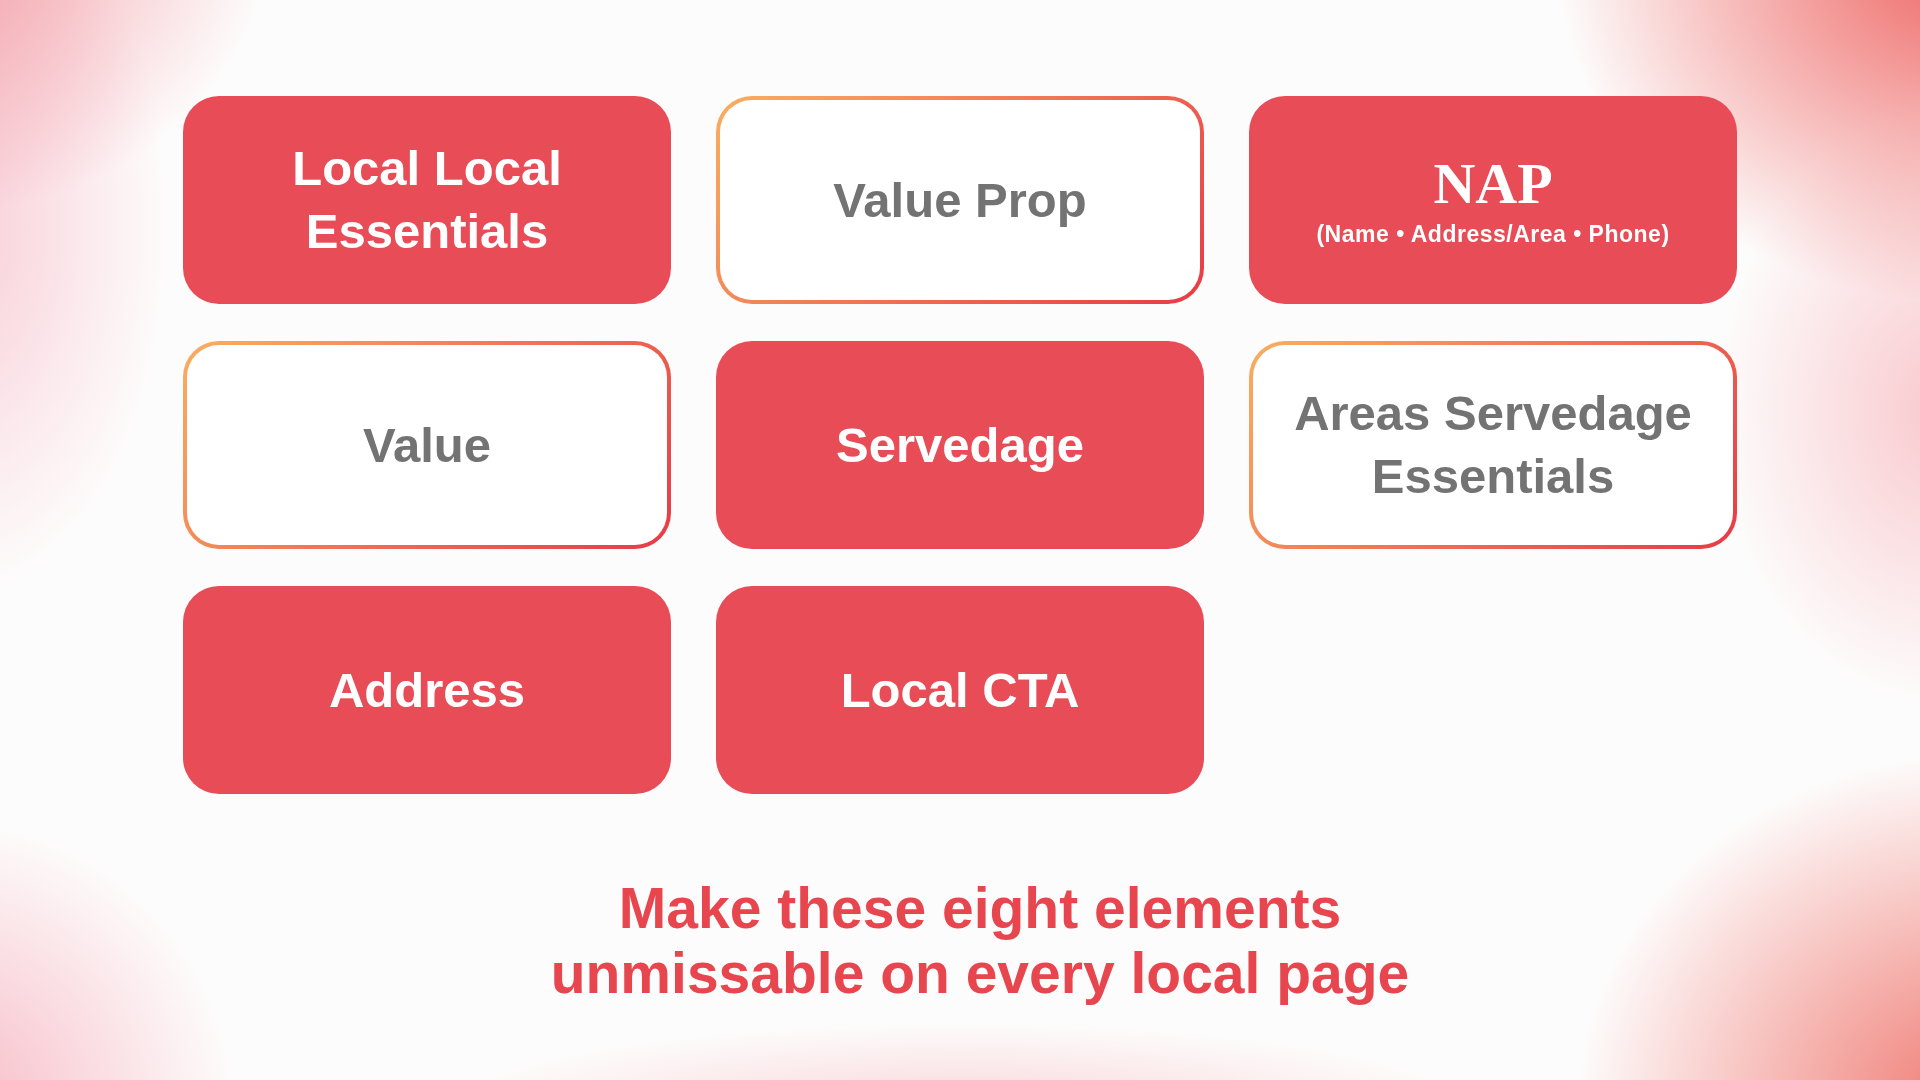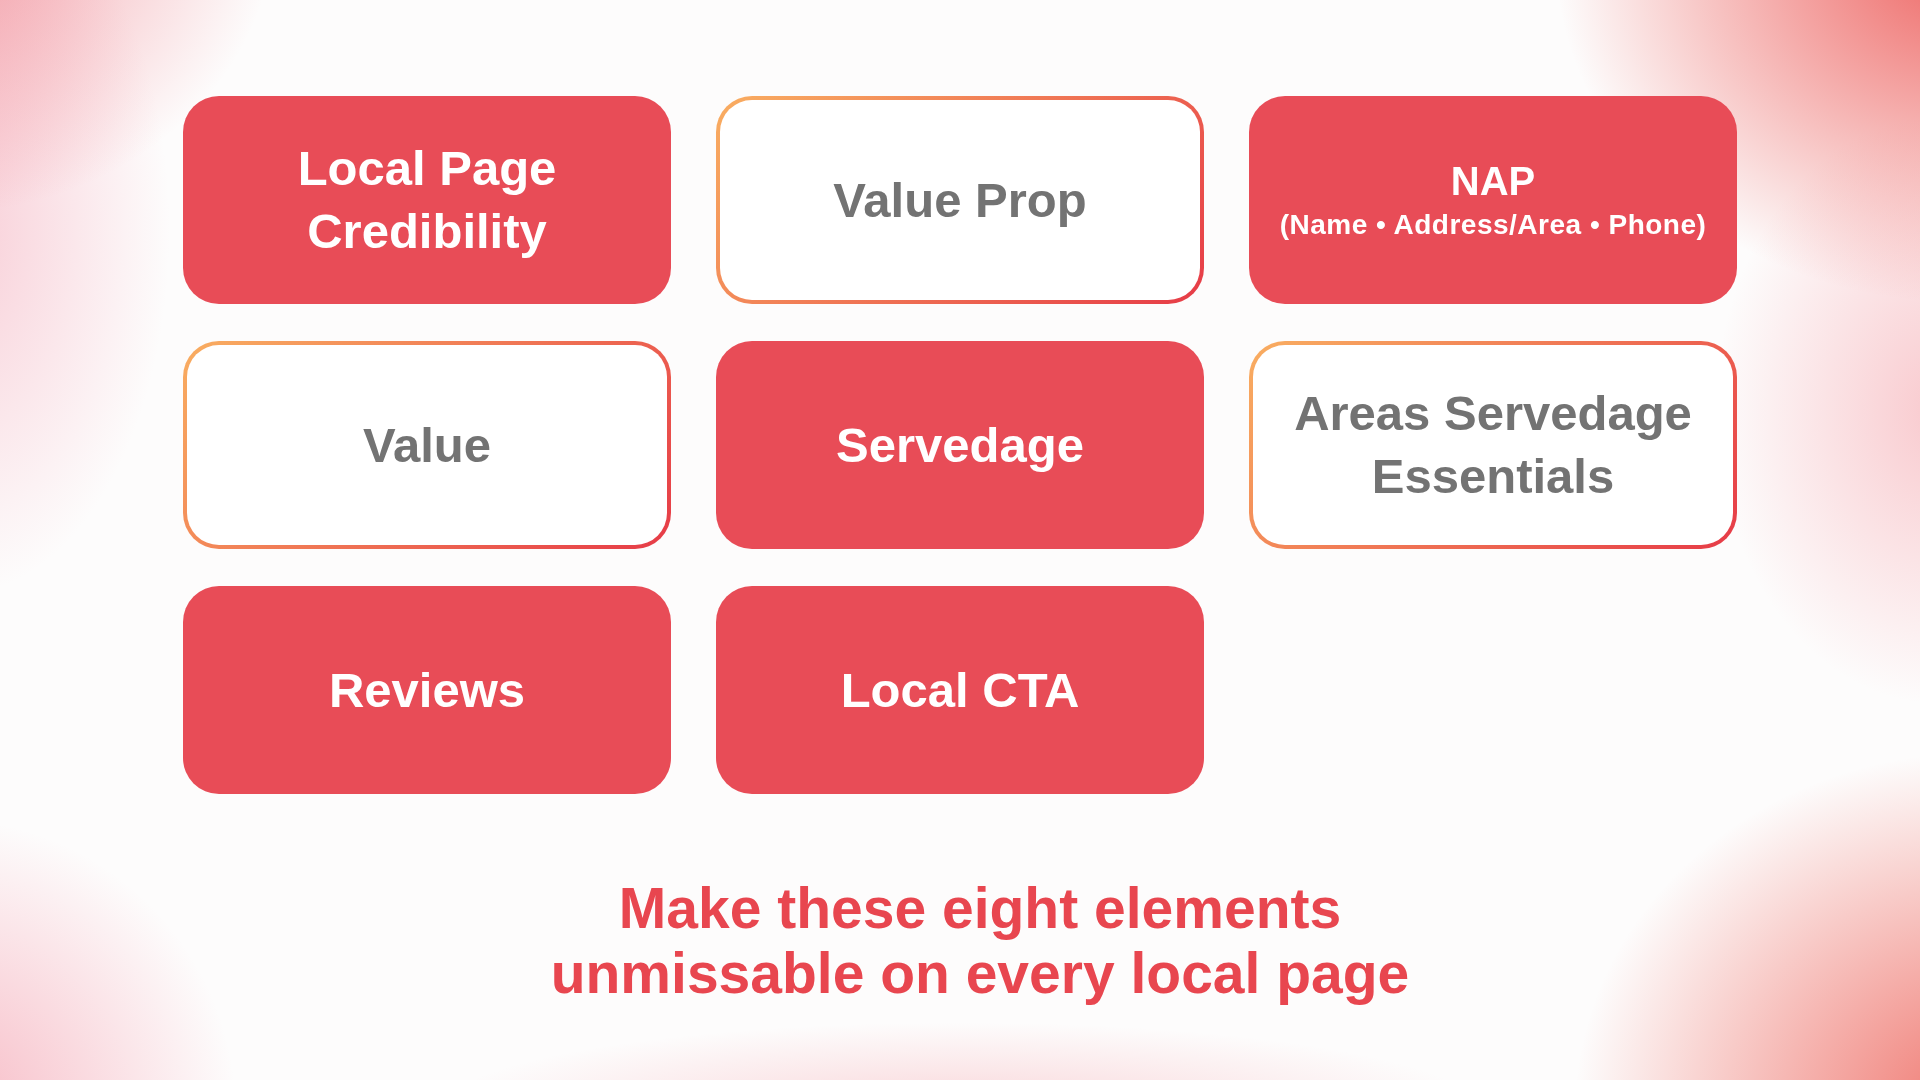--- a/index.html
+++ b/index.html
@@ -55,26 +55,27 @@
     justify-content: center;
     color: #737373;
   }
   .label {
     font-size: 49px;
     font-weight: bold;
     line-height: 1.28;
     padding: 0 34px;
   }
   .nap-title {
-    font-size: 40px;
+    font-size: 58px;
     font-weight: bold;
     line-height: 1.1;
+    font-family: Liberation Serif, serif;
   }
   .nap-sub {
-    font-size: 28px;
+    font-size: 23px;
     font-weight: bold;
     margin-top: 6px;
     letter-spacing: 0.5px;
   }
 
   .caption {
     position: absolute;
     top: 876px;
     left: 0;
     width: 1920px;
@@ -87,21 +88,21 @@
   }
 </style>
 </head>
 <body>
 
 <div class="canvas">
 
   <div class="grid">
 
     <div class="card filled">
-      <div class="label">Local Page Credibility</div>
+      <div class="label">Local Local Essentials</div>
     </div>
 
     <div class="card outline">
       <div class="inner">
         <div class="label">Value Prop</div>
       </div>
     </div>
 
     <div class="card filled">
       <div>
@@ -120,21 +121,21 @@
       <div class="label">Servedage</div>
     </div>
 
     <div class="card outline">
       <div class="inner">
         <div class="label">Areas Servedage Essentials</div>
       </div>
     </div>
 
     <div class="card filled">
-      <div class="label">Reviews</div>
+      <div class="label">Address</div>
     </div>
 
 
     <div class="card filled">
       <div class="label">Local CTA</div>
     </div>
 
   </div>
 
   <div class="caption">

